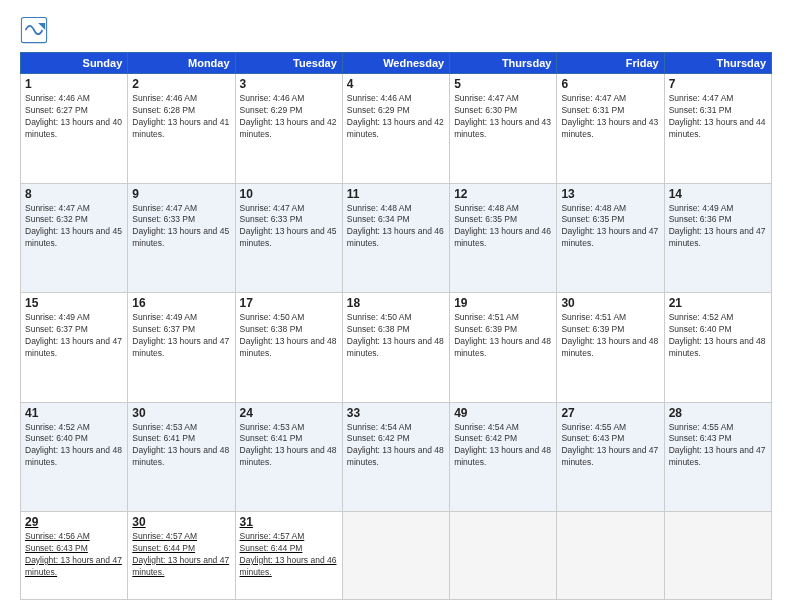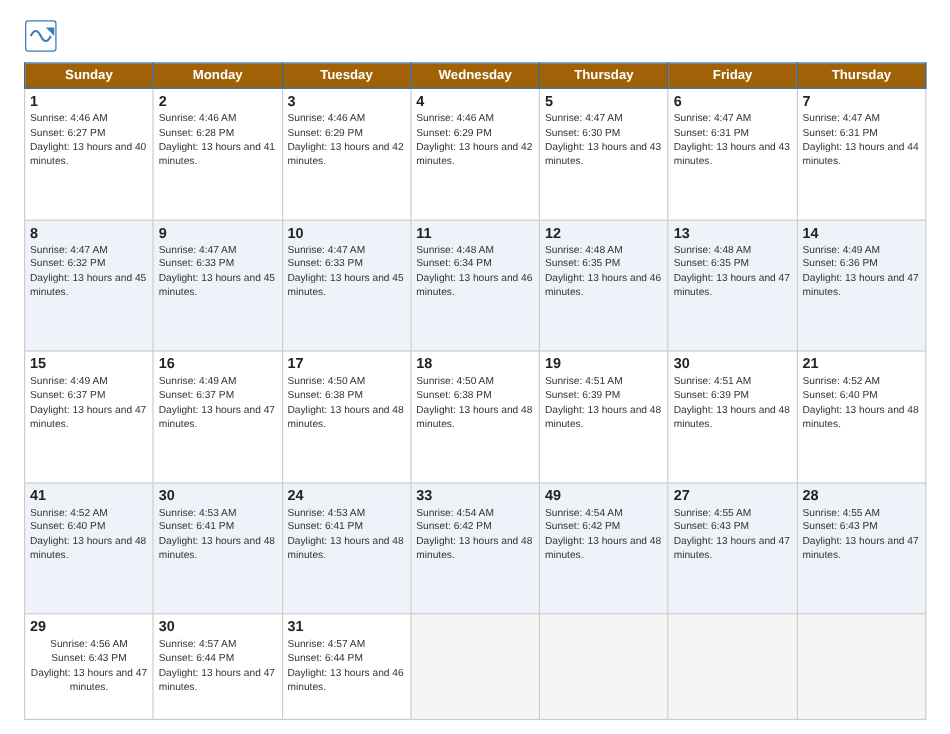--- a/index.html
+++ b/index.html
@@ -53,37 +53,38 @@
     }
     .calendar {
       flex: 1;
       border: 1px solid #ccc;
       border-collapse: collapse;
       width: 100%;
       table-layout: fixed;
       font-size: 9.5px;
     }
     .calendar th {
-      background: #a16207;
+      background: #1d4ed8;
       color: #fff;
-      text-align: center;
+      text-align: right;
       padding: 4px 5px;
       font-size: 11px;
       font-weight: bold;
       border: 1px solid #2e6aaa;
     }
     .calendar td {
       border: 1px solid #ccc;
       vertical-align: top;
       padding: 3px 4px;
       background: #fff;
       height: 88px;
     }
     .calendar tr:last-child td {
       height: 70px;
+      text-decoration: underline;
     }
     .day-num {
       font-size: 12px;
       font-weight: bold;
       color: #222;
       display: block;
       margin-bottom: 2px;
     }
     .day-info {
       font-size: 8.5px;
@@ -304,21 +305,21 @@
           <td>
             <span class="day-num">28</span>
             <div class="day-info" style="white-space: pre-line;">Sunrise: 4:55 AM
 Sunset: 6:43 PM
 Daylight: 13 hours and 47 minutes.</div>
           </td>
         </tr>
         <tr>
           <td>
             <span class="day-num">29</span>
-            <div class="day-info" style="white-space: pre-line; text-align: center;">Sunrise: 4:56 AM
+            <div class="day-info" style="white-space: pre-line;">Sunrise: 4:56 AM
 Sunset: 6:43 PM
 Daylight: 13 hours and 47 minutes.</div>
           </td>
           <td>
             <span class="day-num">30</span>
             <div class="day-info" style="white-space: pre-line;">Sunrise: 4:57 AM
 Sunset: 6:44 PM
 Daylight: 13 hours and 47 minutes.</div>
           </td>
           <td>

